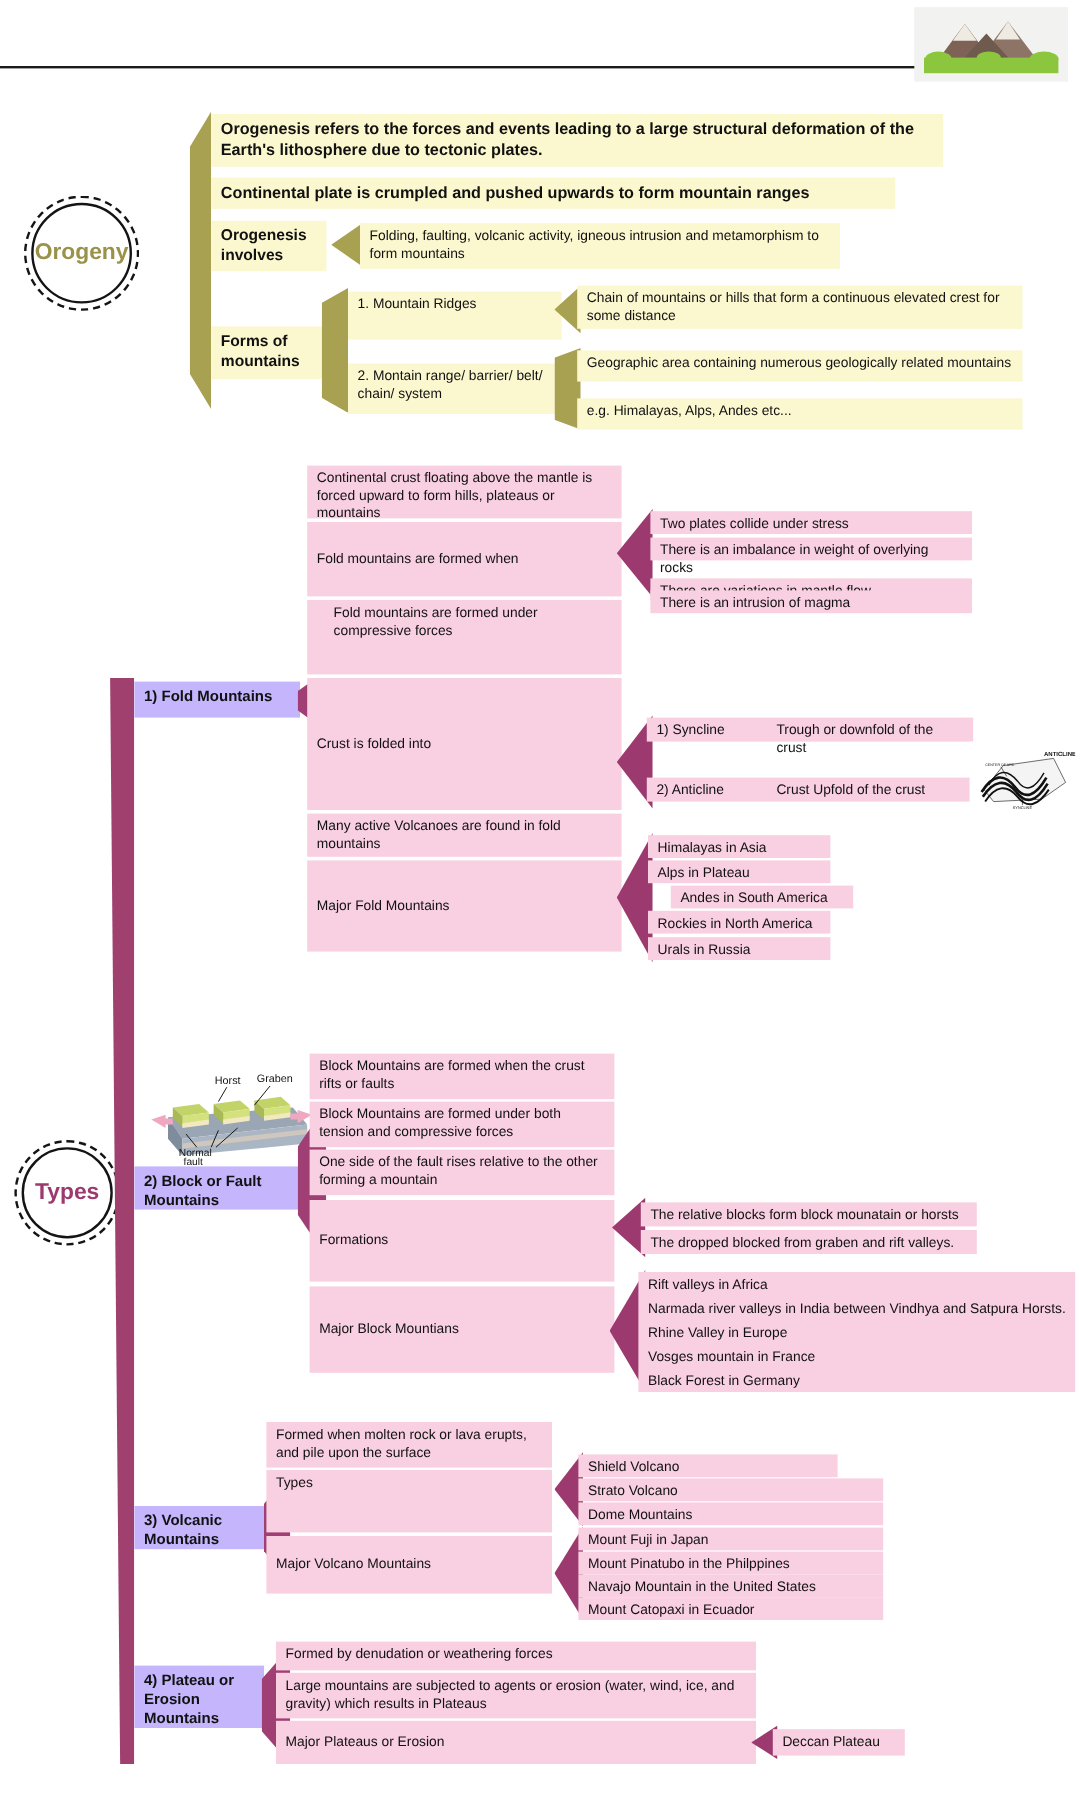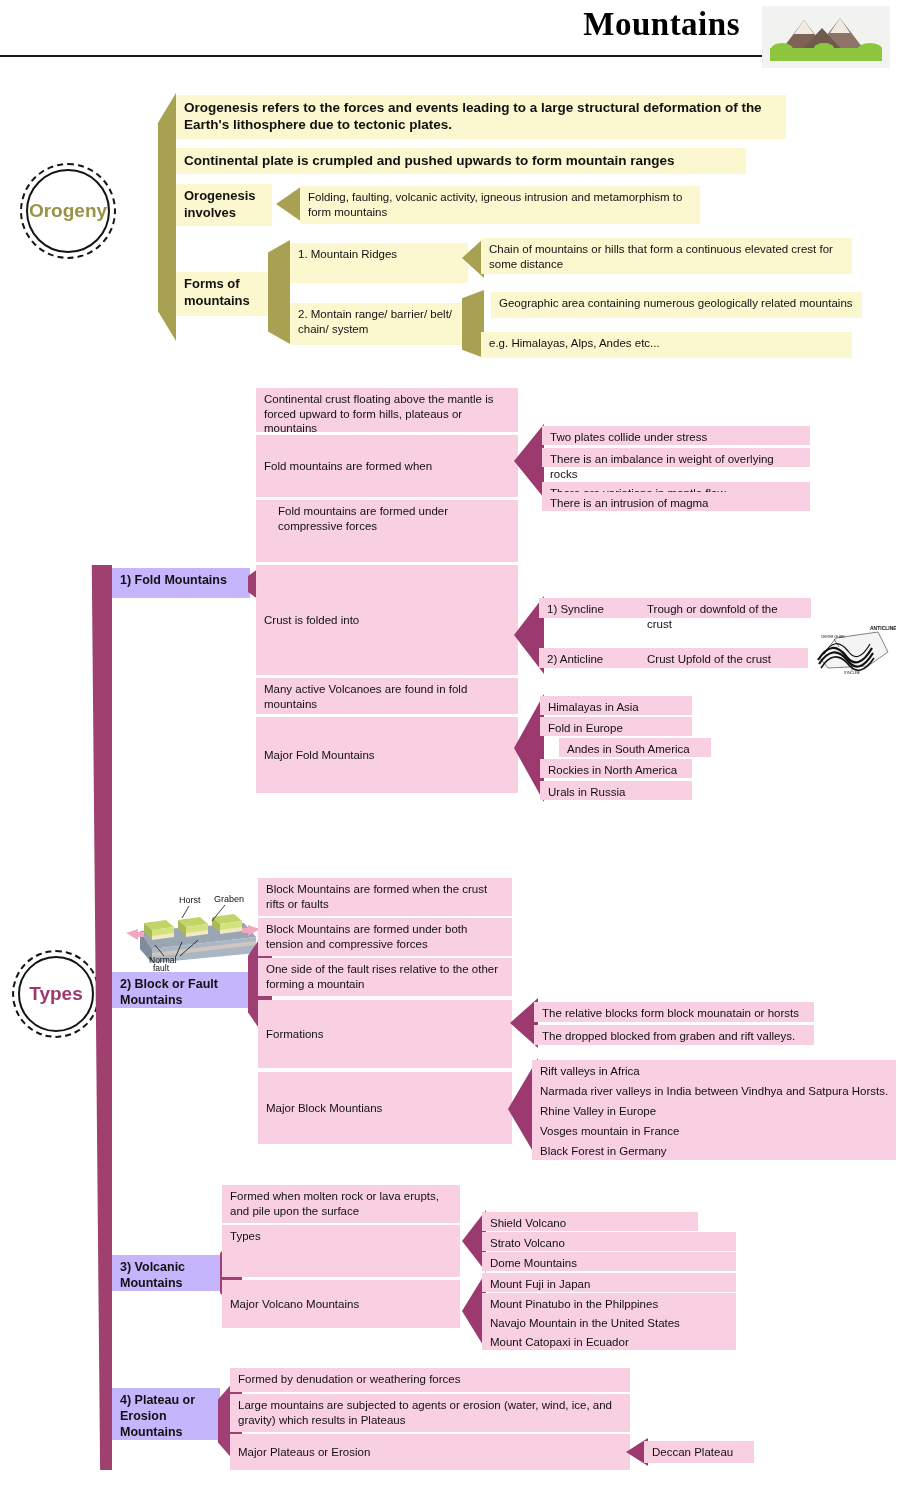--- a/index.html
+++ b/index.html
@@ -97,21 +97,20 @@
   }
   #anticline-img {
     position: absolute; left: 808px; top: 618px; width: 88px; height: 58px;
     background: #ffffff;
   }
 </style>
 </head>
 <body>
 
 <div id="header">
-  <div id="page-title">Mountains</div>
   <div id="title-rule"></div>
   <div id="mountain-logo">
     <svg viewBox="0 0 128 62" width="128" height="62">
       <rect width="128" height="62" fill="#f2f2f0"></rect>
       <polygon points="42,14 66,46 18,46" fill="#7d6255"></polygon>
       <polygon points="42,14 52,28 32,28" fill="#efeae2"></polygon>
       <polygon points="78,12 104,46 52,46" fill="#8d7466"></polygon>
       <polygon points="78,12 88,27 68,27" fill="#efeae2"></polygon>
       <polygon points="60,22 82,46 38,46" fill="#6f5a4e"></polygon>
       <rect x="8" y="42" width="112" height="13" fill="#8cc63e"></rect>
@@ -140,21 +139,21 @@
 
 <div class="box yellow-b" style="left:176px; top:272px; width:96px; height:44px; font-size:13px;">Forms of mountains</div>
 <div class="bar-olive" style="left:268px; top:240px; width:22px; height:104px;"></div>
 
 <div class="box yellow" style="left:290px; top:243px; width:178px; height:40px;">1. Mountain Ridges</div>
 <div class="chev-olive" style="left:462px; top:238px; width:22px; height:40px;"></div>
 <div class="box yellow" style="left:481px; top:238px; width:371px; height:36px;">Chain of mountains or hills that form a continuous elevated crest for some distance</div>
 
 <div class="box yellow" style="left:290px; top:303px; width:178px; height:42px;">2. Montain range/ barrier/ belt/ chain/ system</div>
 <div class="bar-olive" style="left:462px; top:290px; width:22px; height:68px;"></div>
-<div class="box yellow" style="left:491px; top:292px; width:371px; height:26px;">Geographic area containing numerous geologically related mountains</div>
+<div class="box yellow" style="left:481px; top:292px; width:371px; height:26px;">Geographic area containing numerous geologically related mountains</div>
 <div class="box yellow" style="left:481px; top:332px; width:371px; height:26px;">e.g. Himalayas, Alps, Andes etc...</div>
 
 <div class="node-circle" id="types-circle" style="left:12px; top:950px; width:88px; height:88px;">
   <div class="ring-dash"></div>
   <div class="ring-solid"></div>
   <div class="clabel">Types</div>
 </div>
 <div id="types-spine"></div>
 
 <div class="box pink-hd" style="left:112px; top:568px; width:138px; height:30px;">1) Fold Mountains</div>
@@ -192,21 +191,21 @@
     <line x1="26" y1="21" x2="31" y2="29" stroke="#111" stroke-width="0.5"></line>
     <line x1="44" y1="53" x2="44" y2="47" stroke="#111" stroke-width="0.5"></line>
   </svg>
 </div>
 
 <div class="box pink" style="left:256px; top:678px; width:262px; height:36px;">Many active Volcanoes are found in fold mountains</div>
 
 <div class="box pink" style="left:256px; top:717px; width:262px; height:76px; display:flex; align-items:center;">Major Fold Mountains</div>
 <div class="chev-mag" style="left:514px; top:694px; width:30px; height:108px;"></div>
 <div class="box pink" style="left:540px; top:696px; width:152px; height:19px;">Himalayas in  Asia</div>
-<div class="box pink" style="left:540px; top:717px; width:152px; height:19px;">Fold in Europe</div>
+<div class="box pink" style="left:540px; top:717px; width:152px; height:19px;">Alps in Plateau</div>
 <div class="box pink" style="left:540px; top:738px; width:152px; height:19px;margin-left:19px;">Andes in South America</div>
 <div class="box pink" style="left:540px; top:759px; width:152px; height:19px;">Rockies in North America</div>
 <div class="box pink" style="left:540px; top:781px; width:152px; height:19px;">Urals in Russia</div>
 
 <div id="horst-graben-img">
   <svg viewBox="0 0 142 86" width="142" height="86">
     <rect width="142" height="86" fill="#fff"></rect>
 
     <polygon points="18,44 122,36 134,50 30,62" fill="#9aa6b4"></polygon>
     <polygon points="18,44 18,62 30,76 30,62" fill="#7e8c9c"></polygon>

